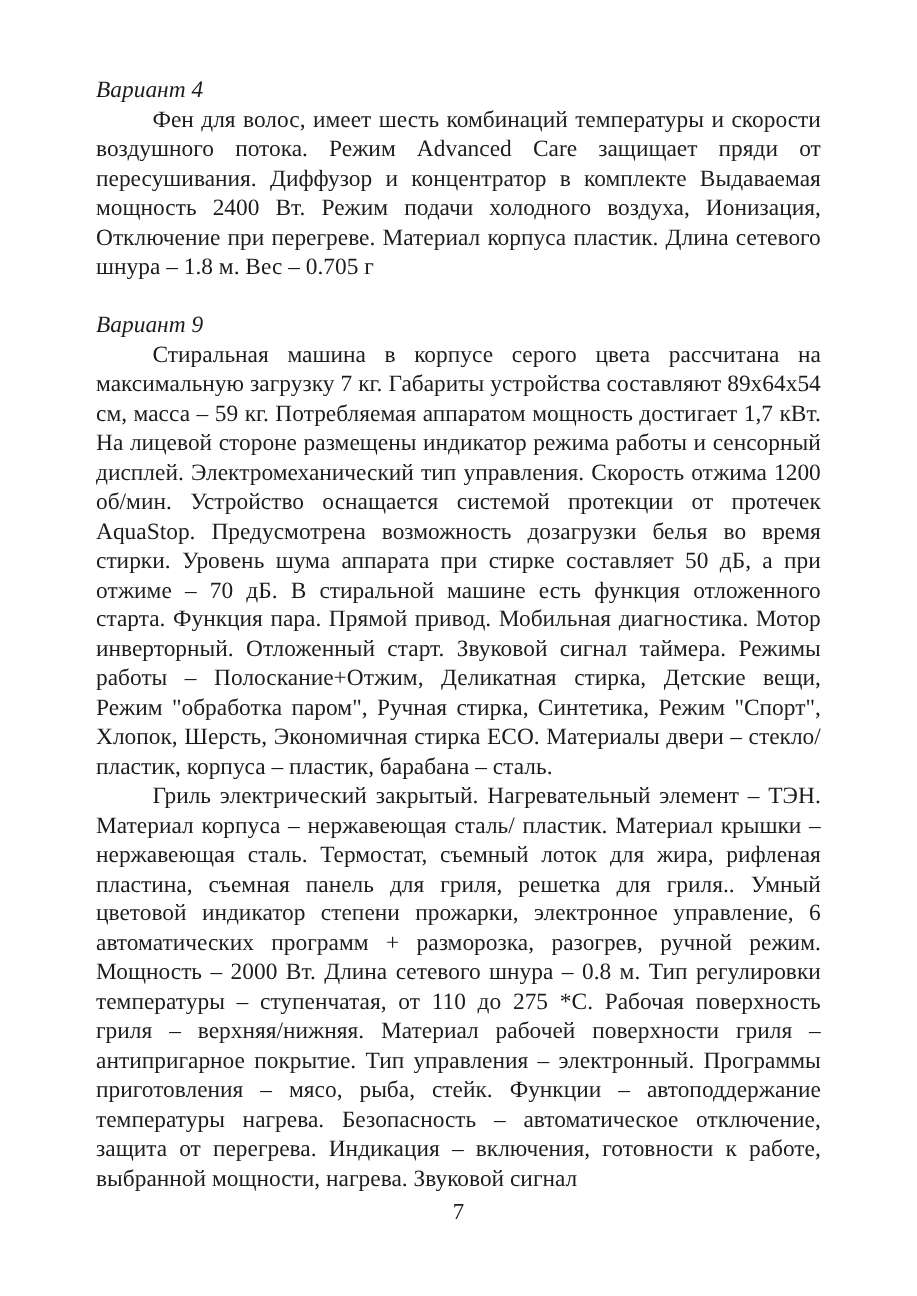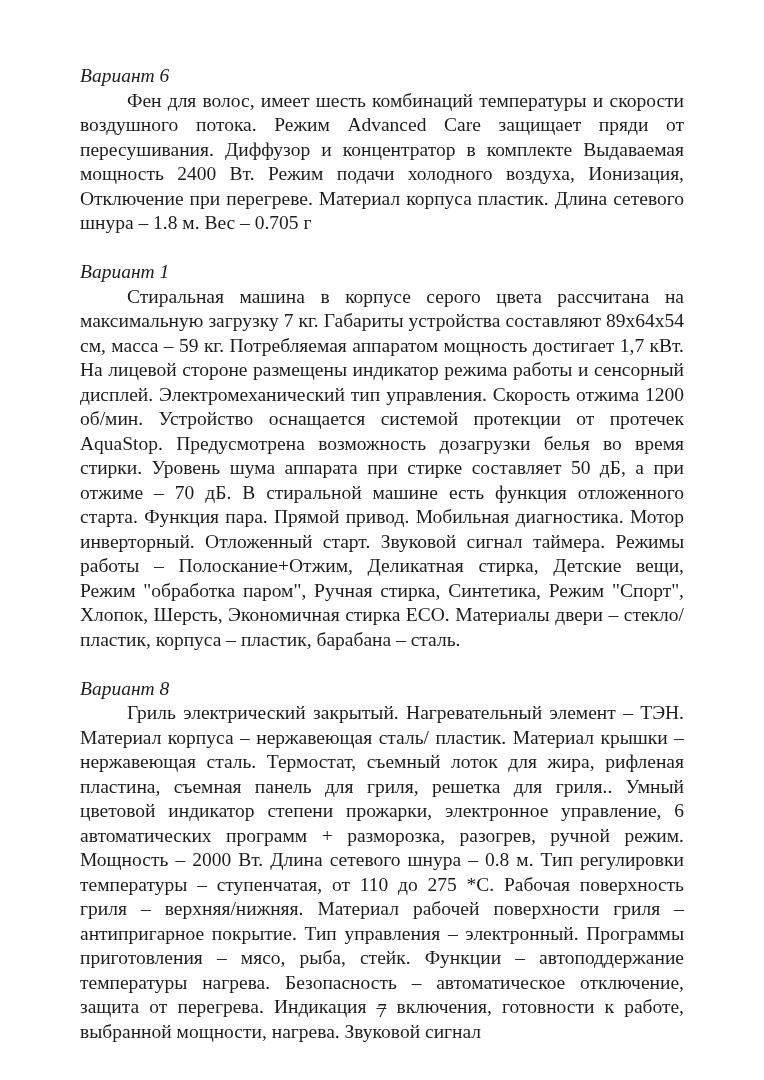--- a/index.html
+++ b/index.html
@@ -54,30 +54,29 @@
     color: #1c1c1c;
   }
 </style>
 </head>
 <body>
 
 <div class="page">
   <div class="content">
 
     <div class="section">
-      <p class="section-heading">Вариант 6</p>
+      <p class="section-heading">Вариант 4</p>
       <p class="para"><span class="lead">Фен для волос,</span><span> имеет шесть комбинаций температуры и скорости воздушного потока. Режим Advanced Care защищает пряди от пересушивания. Диффузор и концентратор в комплекте Выдаваемая мощность 2400 Вт. Режим подачи холодного воздуха, Ионизация, Отключение при перегреве. Материал корпуса пластик. Длина сетевого шнура – 1.8 м. Вес – 0.705 г</span></p>
     </div>
 
     <div class="section">
-      <p class="section-heading">Вариант 1</p>
+      <p class="section-heading">Вариант 9</p>
       <p class="para"><span class="lead">Стиральная машина</span><span> в корпусе серого цвета рассчитана на максимальную загрузку 7 кг. Габариты устройства составляют 89х64х54 см, масса – 59 кг. Потребляемая аппаратом мощность достигает 1,7 кВт. На лицевой стороне размещены индикатор режима работы и сенсорный дисплей. Электромеханический тип управления. Скорость отжима 1200 об/мин. Устройство оснащается системой протекции от протечек AquaStop. Предусмотрена возможность дозагрузки белья во время стирки. Уровень шума аппарата при стирке составляет 50 дБ, а при отжиме – 70 дБ. В стиральной машине есть функция отложенного старта. Функция пара. Прямой привод. Мобильная диагностика. Мотор инверторный. Отложенный старт. Звуковой сигнал таймера. Режимы работы – Полоскание+Отжим, Деликатная стирка, Детские вещи, Режим "обработка паром", Ручная стирка, Синтетика, Режим "Спорт", Хлопок, Шерсть, Экономичная стирка ECO. Материалы двери – стекло/ пластик, корпуса – пластик, барабана – сталь.</span></p>
     </div>
 
     <div class="section">
-      <p class="section-heading">Вариант 8</p>
       <p class="para"><span class="lead">Гриль электрический</span><span> закрытый. Нагревательный элемент – ТЭН. Материал корпуса – нержавеющая сталь/ пластик. Материал крышки – нержавеющая сталь. Термостат, съемный лоток для жира, рифленая пластина, съемная панель для гриля, решетка для гриля.. Умный цветовой индикатор степени прожарки, электронное управление, 6 автоматических программ + разморозка, разогрев, ручной режим. Мощность – 2000 Вт. Длина сетевого шнура – 0.8 м. Тип регулировки температуры – ступенчатая, от 110 до 275 *С. Рабочая поверхность гриля – верхняя/нижняя. Материал рабочей поверхности гриля – антипригарное покрытие. Тип управления – электронный. Программы приготовления – мясо, рыба, стейк. Функции – автоподдержание температуры нагрева. Безопасность – автоматическое отключение, защита от перегрева. Индикация – включения, готовности к работе, выбранной мощности, нагрева. Звуковой сигнал</span></p>
     </div>
 
   </div>
 
   <div class="page-number">7</div>
 </div>
 
 </body></html>

